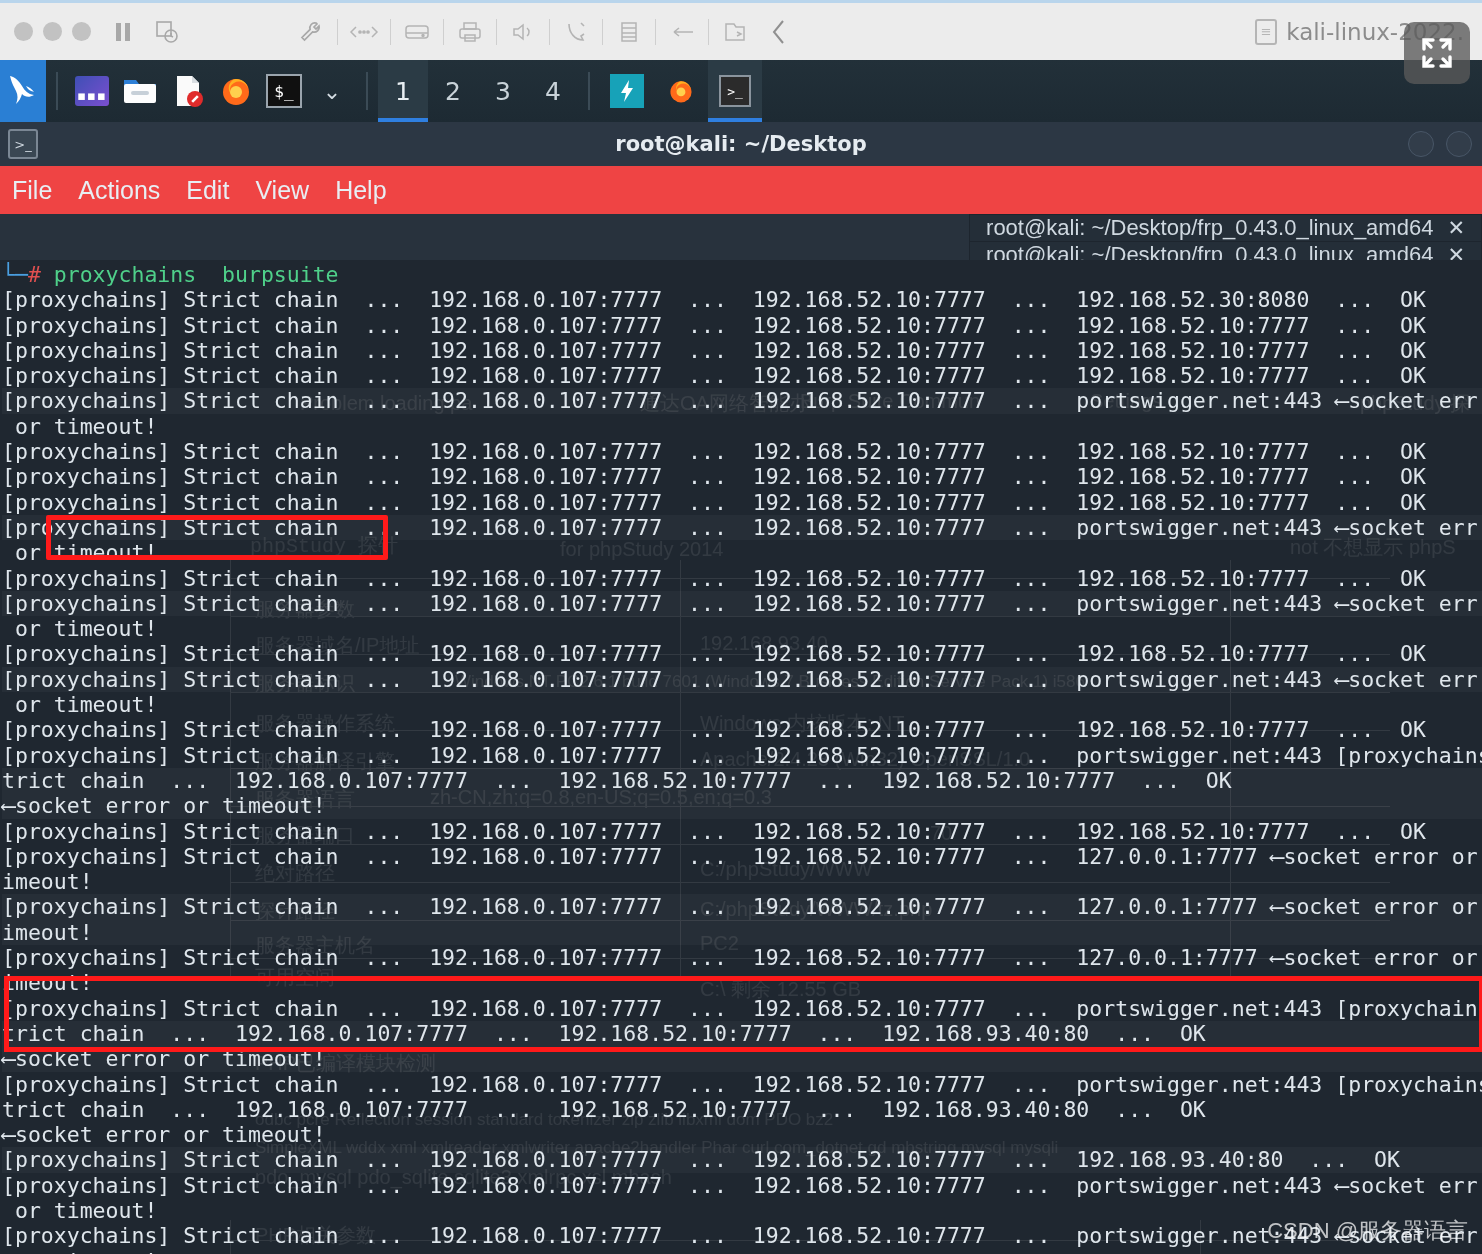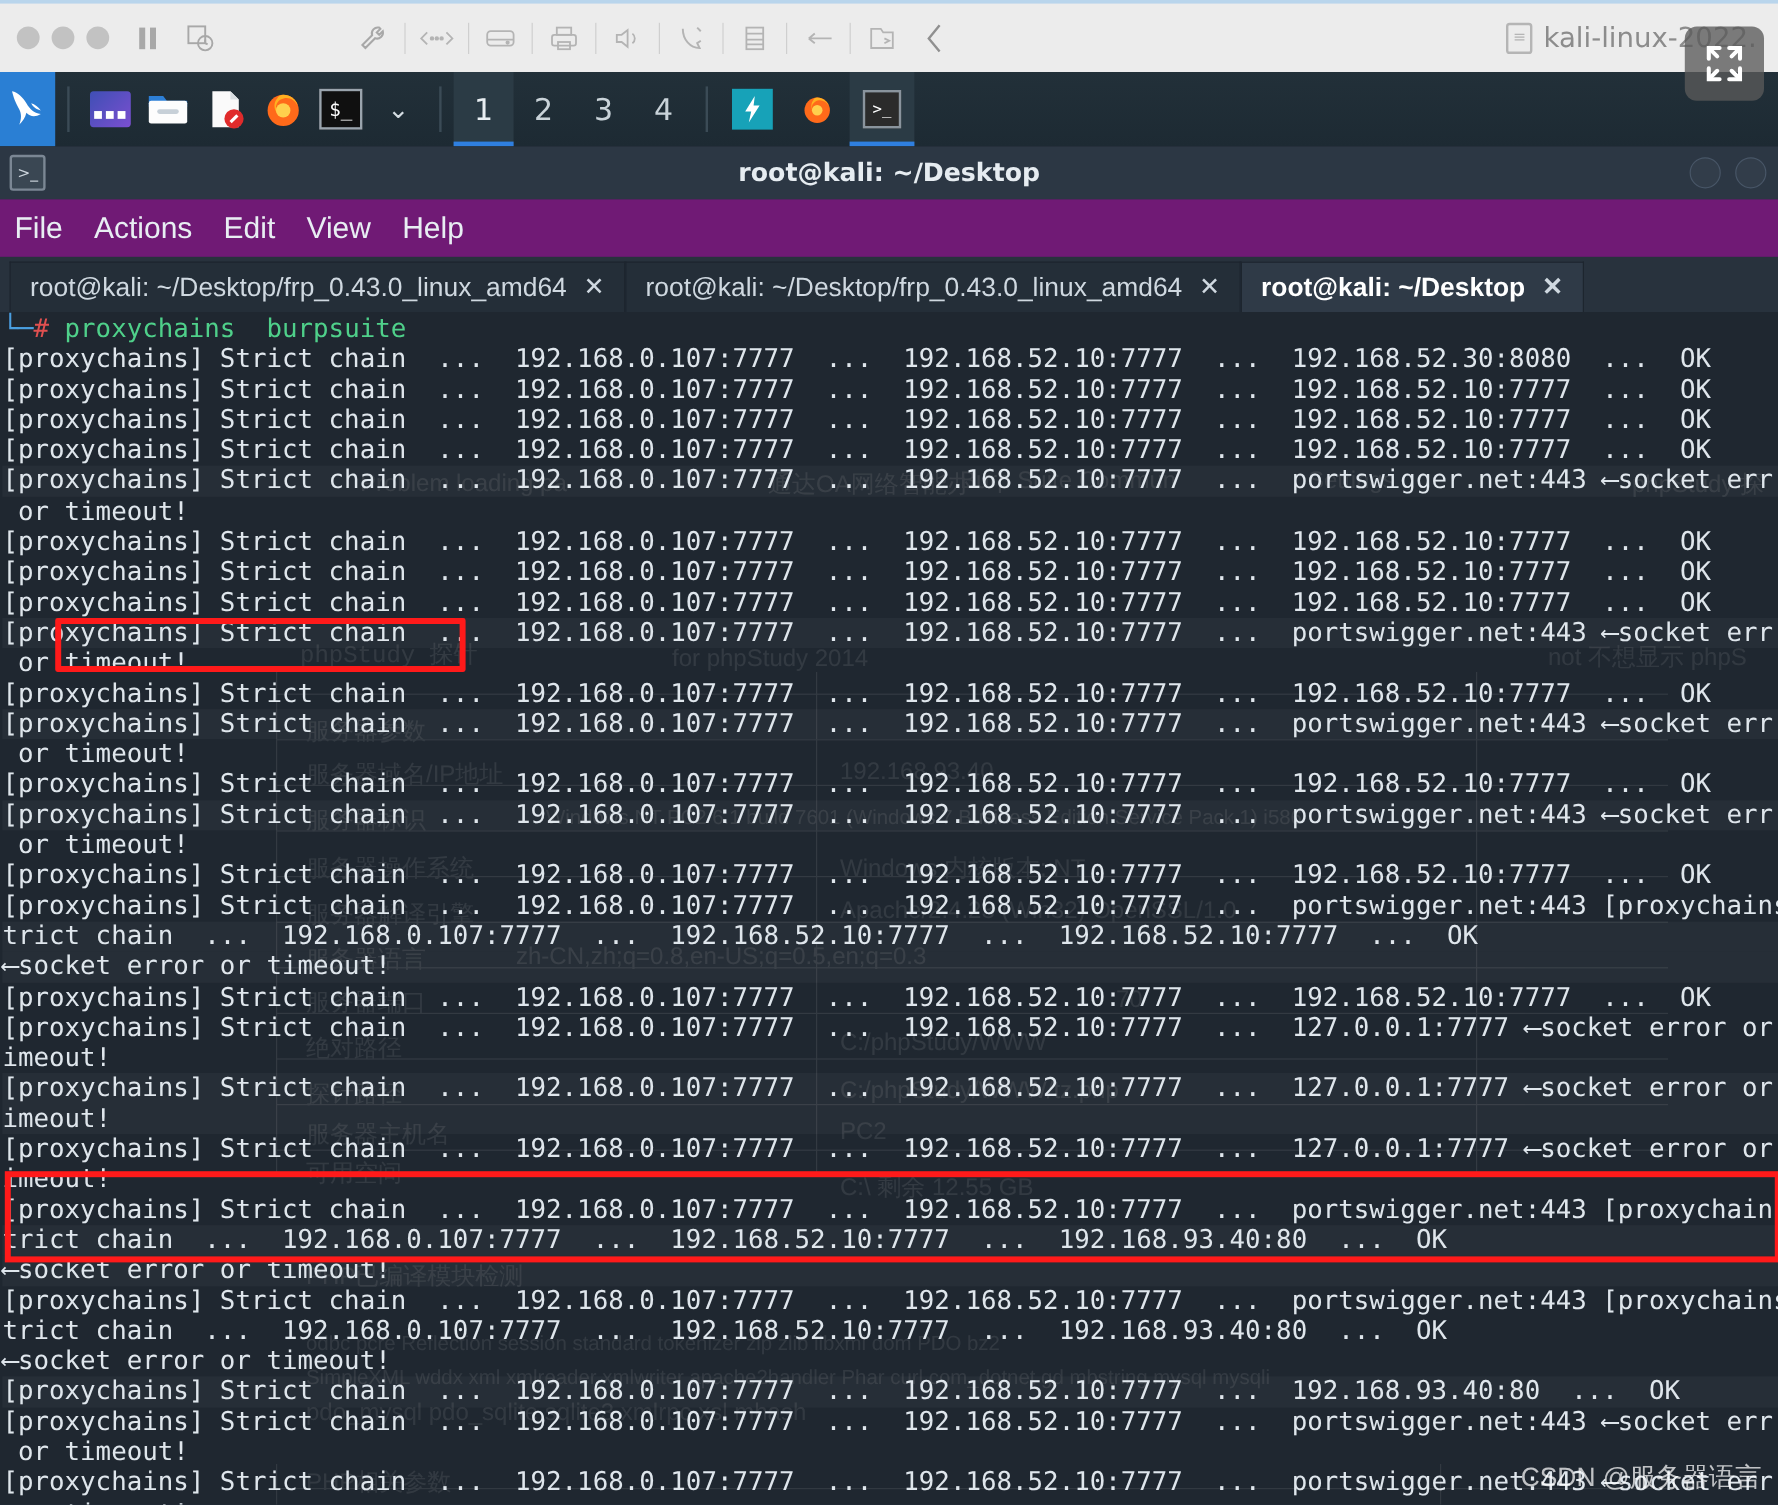--- a/index.html
+++ b/index.html
@@ -110,28 +110,28 @@
   .win-ctl {
     width: 26px; height: 26px; border-radius: 50%;
     border: 1px solid #485667; background: #323d4a;
     margin-left: 12px;
   }
   #win-ctls { margin-left: auto; display: flex; align-items: center; padding-right: 10px; }
 
   #menubar {
     height: 48px; display: flex; align-items: center;
     padding-left: 12px; gap: 26px;
-    background: #701a75;
+    background: #ef4444;
   }
   #menubar .menu-item {
     color: #e8eef3; font-size: 25px;
     font-family: "Liberation Sans", sans-serif;
   }
 
-  #tabbar { height: 46px; display: flex; align-items: flex-end; padding-left: 8px; }
+  #tabbar { height: 46px; display: flex; align-items: flex-end; padding-left: 8px; flex-direction: column; }
   .term-tab {
     height: 42px; display: flex; align-items: center;
     padding: 0 16px; gap: 14px;
     background: #242e38; color: #cfd8e0;
     border: 1px solid #1d252e; border-bottom: none;
     font-size: 22px;
     font-family: "Liberation Sans", sans-serif;
     white-space: nowrap;
   }
   .term-tab.active { background: #2f3a47; color: #ffffff; font-weight: bold; }

